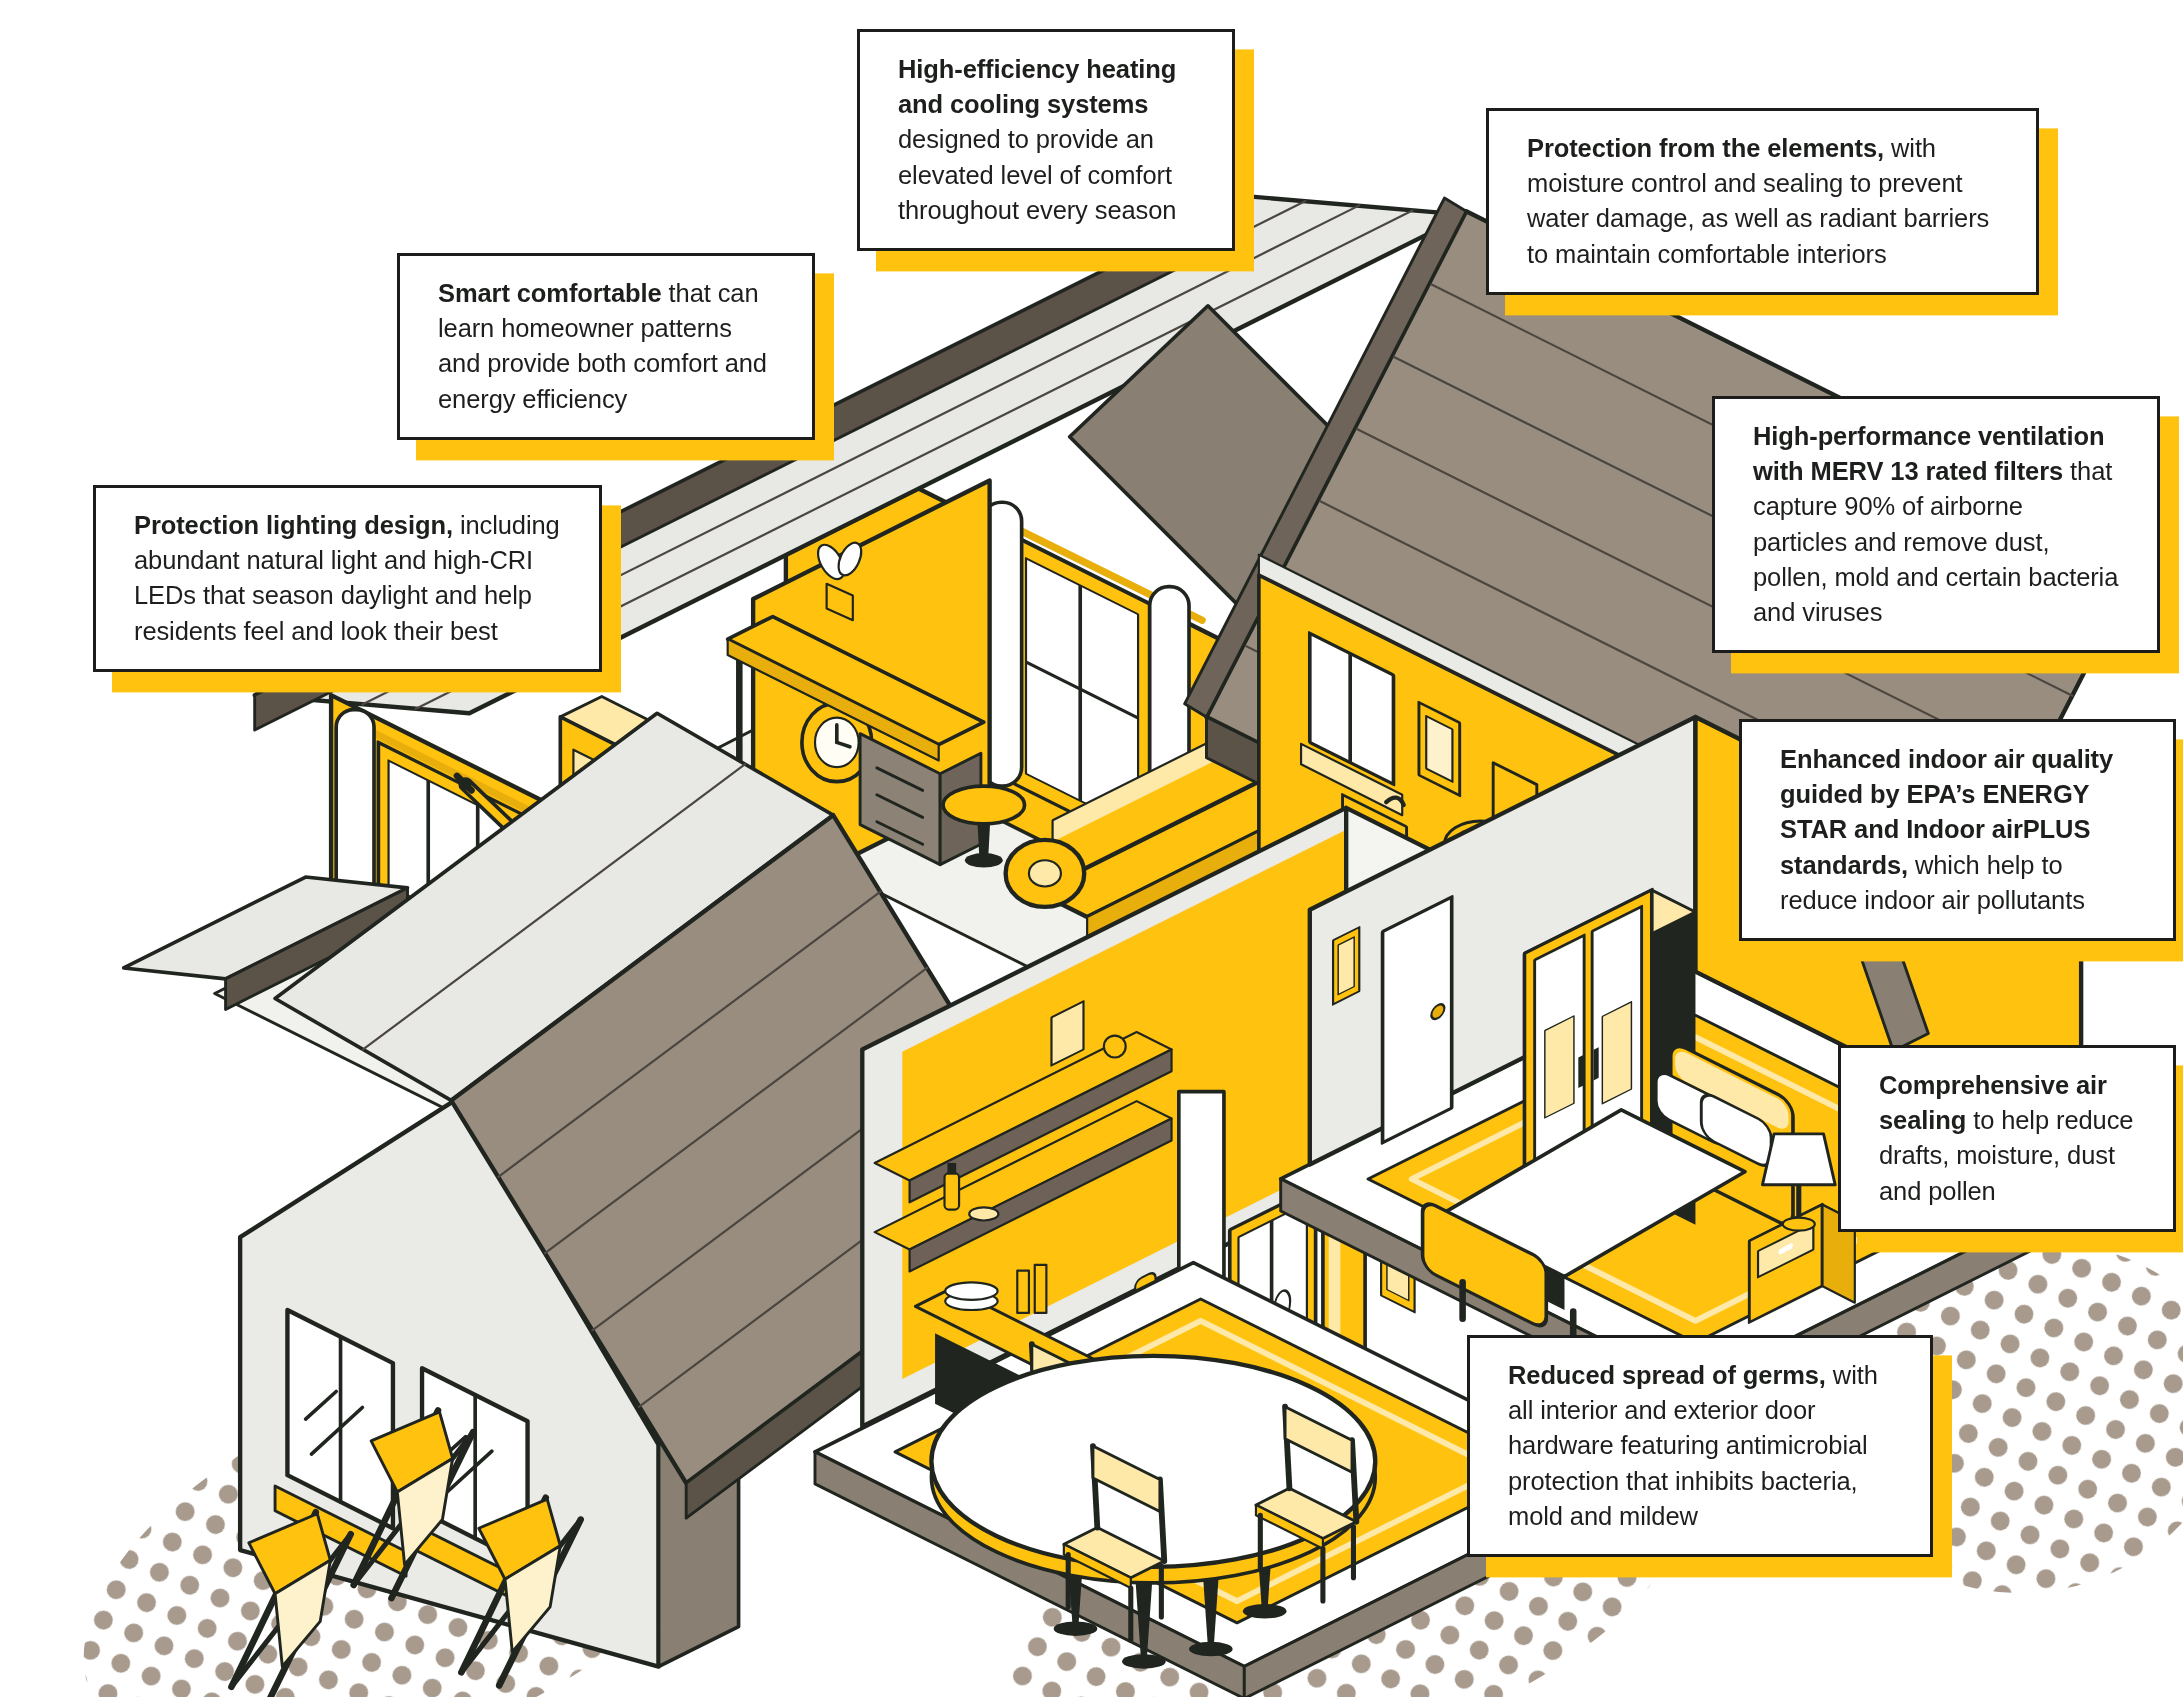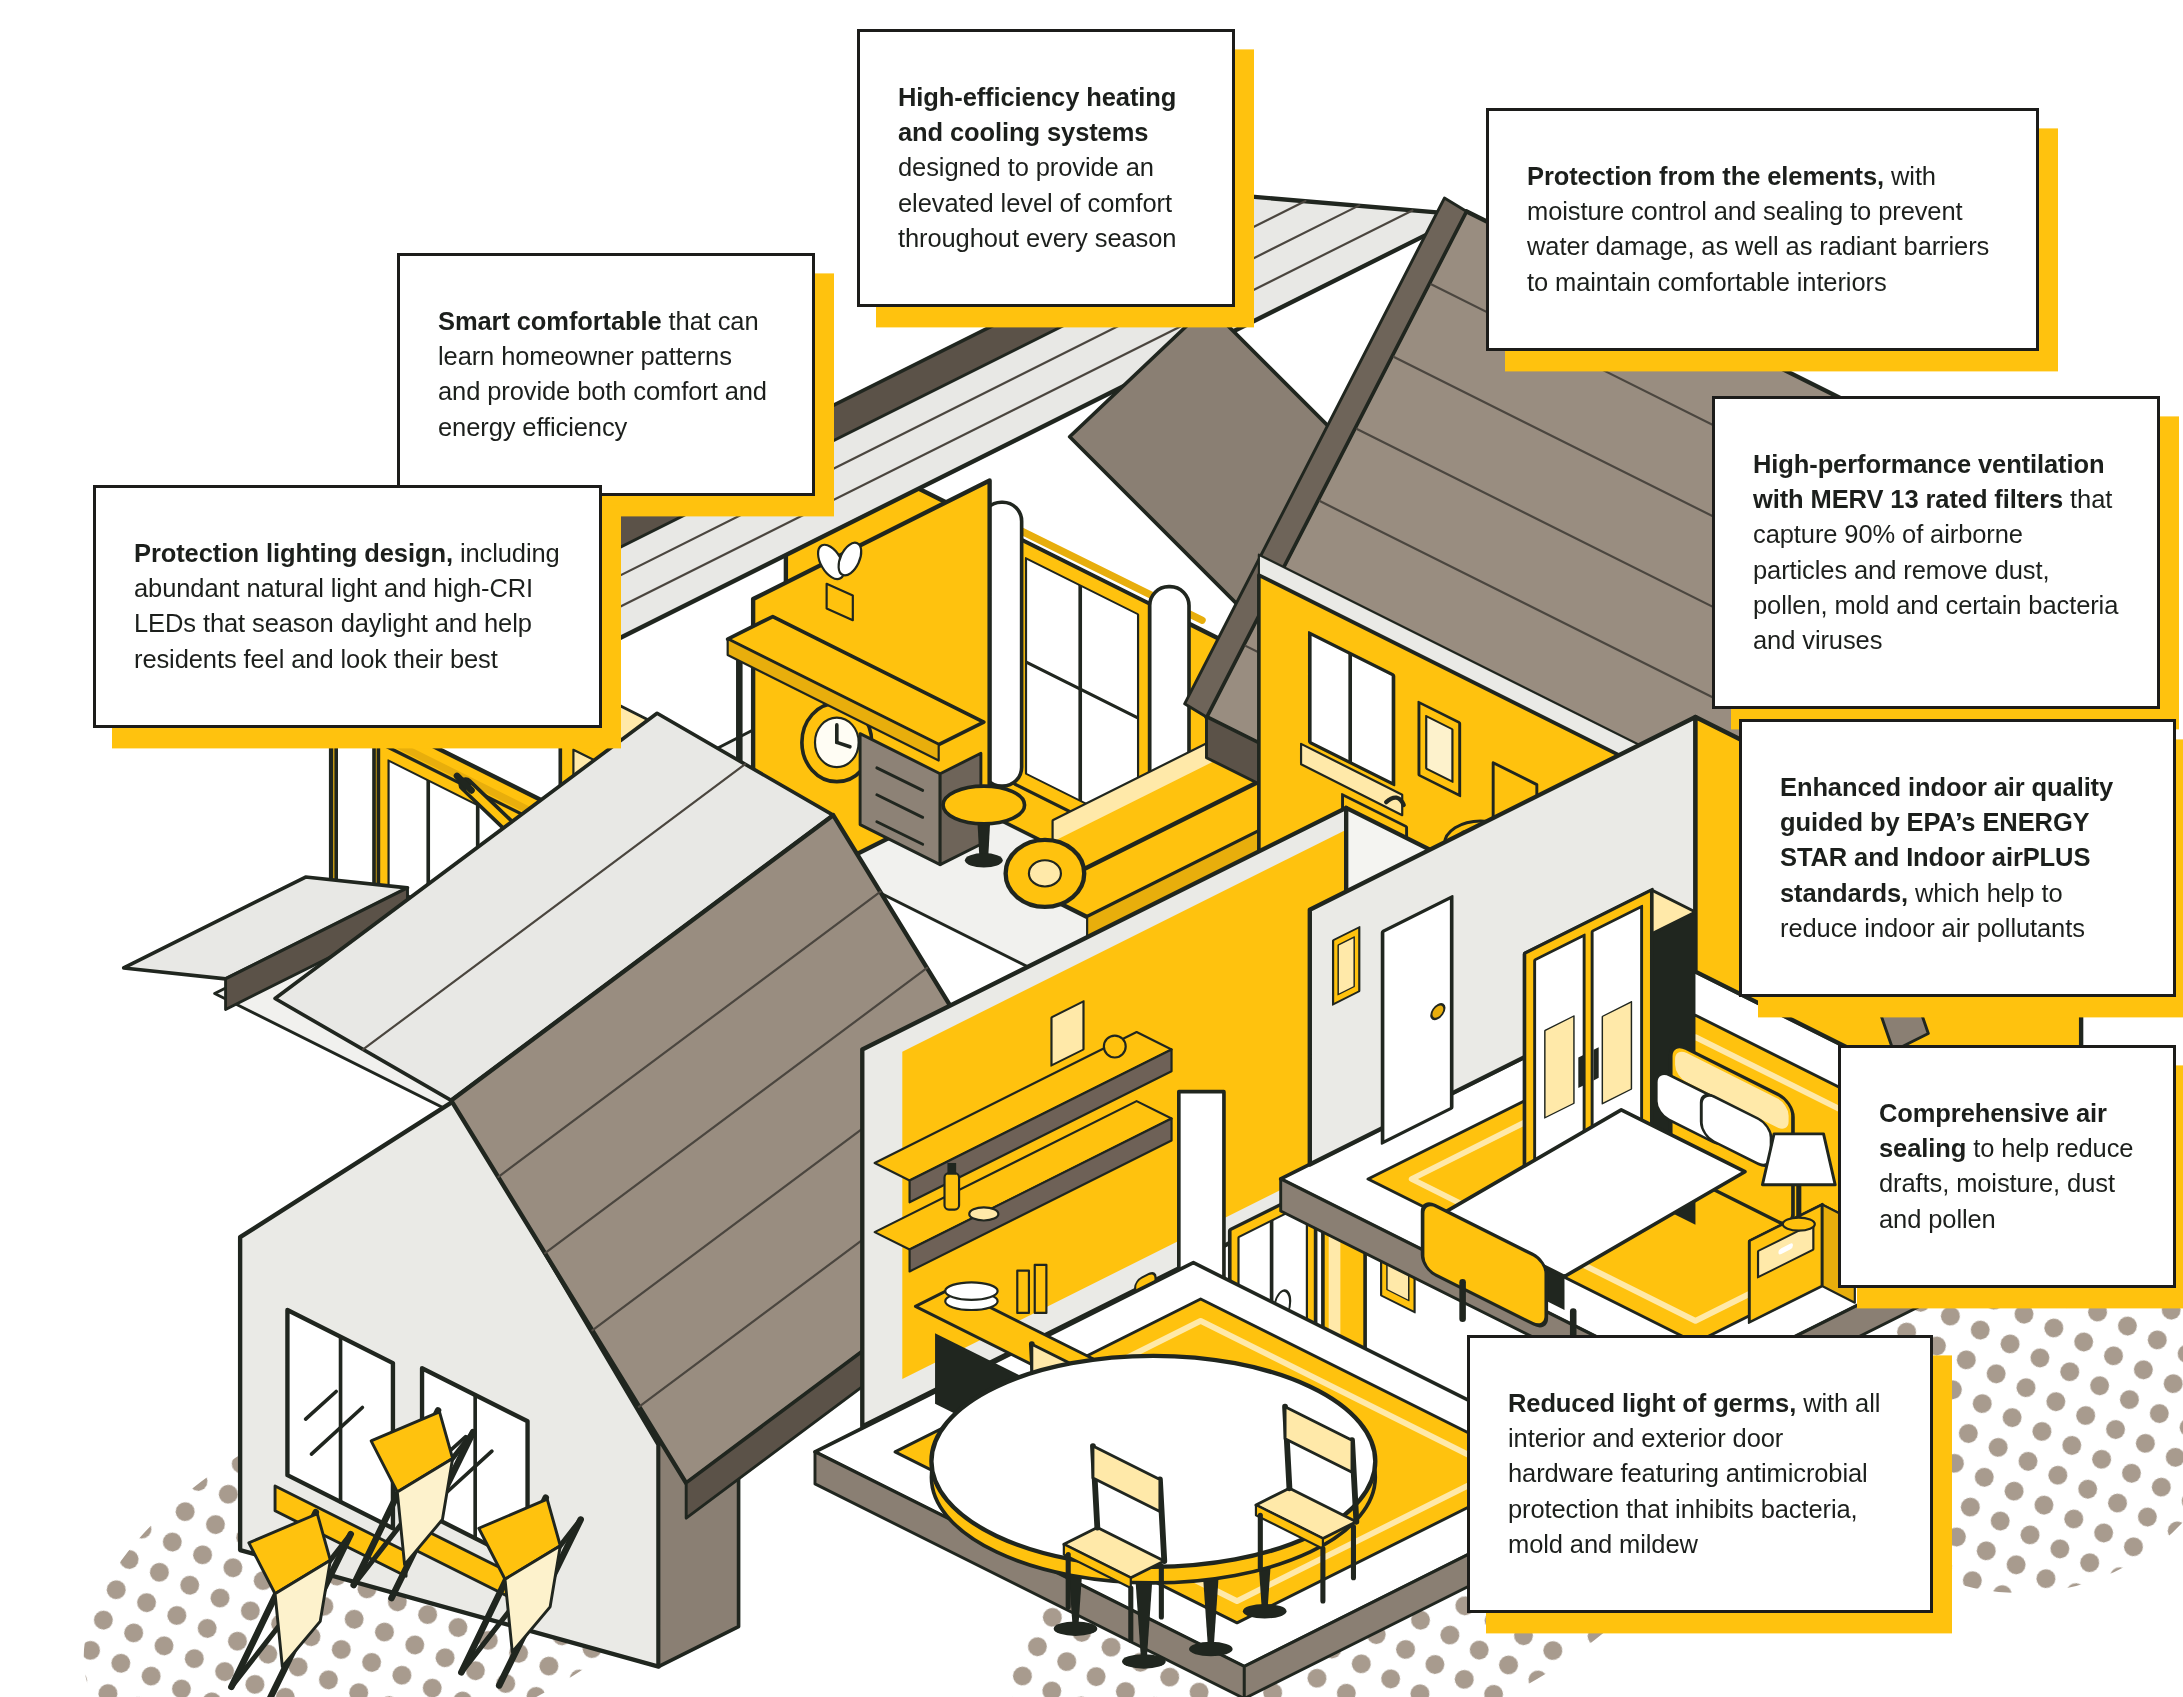--- a/index.html
+++ b/index.html
@@ -16,21 +16,21 @@
   .wf{fill:#fff} .ik{fill:var(--c-ink)} .wg{fill:var(--c-wall-gray)} .wg2{fill:var(--c-wall-gray2)}
   .rg{fill:var(--c-roof-gray)} .rb{fill:var(--c-roof-brown)} .fa{fill:var(--c-fascia)} .fa2{fill:var(--c-fascia2)}
   .tp{fill:var(--c-taupe)} .gy{fill:#D9DAD6} .fl{fill:#F1F1EE} .dw{fill:#8D8276}
   .o2{stroke:var(--c-ink);stroke-width:2} .o3{stroke:var(--c-ink);stroke-width:3}
   .o4{stroke:var(--c-ink);stroke-width:4} .o5{stroke:var(--c-ink);stroke-width:5}
   .o6{stroke:var(--c-ink);stroke-width:6}
   .ol{stroke:var(--c-ink);fill:none}
   .pk{stroke:#4B463F;stroke-width:3;fill:none}
   .callout{position:absolute;background:#fff;border:3.6px solid #1C1C1A;
            box-shadow:19px 20.4px 0 var(--c-yellow);
-           padding:48px 38px;font-size:25.5px;line-height:1.38;color:#1C1F1C;
+           padding:20px 38px;font-size:25.5px;line-height:1.38;color:#1C1F1C;
            letter-spacing:-0.1px;box-sizing:border-box;z-index:5}
   .callout p{margin:0}
   .callout b{font-weight:700}
 </style>
 </head>
 <body>
 
 <div id="canvas">
 
 <svg id="scene" width="2183" height="1698" viewBox="0 0 3000 2333">
@@ -411,17 +411,17 @@
   <div class="callout" style="left:1712px;top:396px;width:448px">
     <p><b>High-performance ventilation with MERV 13 rated filters</b><span> that capture 90% of airborne particles and remove dust, pollen, mold and certain bacteria and viruses</span></p>
   </div>
   <div class="callout" style="left:1739px;top:719px;width:437px">
     <p><b>Enhanced indoor air quality guided by EPA’s ENERGY STAR and Indoor airPLUS standards,</b><span>  which help to reduce indoor air pollutants</span></p>
   </div>
   <div class="callout" style="left:1838px;top:1045px;width:338px">
     <p><b>Comprehensive air sealing</b><span> to help reduce drafts, moisture, dust and pollen</span></p>
   </div>
   <div class="callout" style="left:1467px;top:1335px;width:466px">
-    <p><b>Reduced light of germs,</b><span> with all interior and exterior door hardware featuring antimicrobial protection that inhibits bacteria, mold and mildew</span></p>
+    <p><b>Reduced spread of germs,</b><span> with all interior and exterior door hardware featuring antimicrobial protection that inhibits bacteria, mold and mildew</span></p>
   </div>
 
 </div>
 
 
 </body></html>

